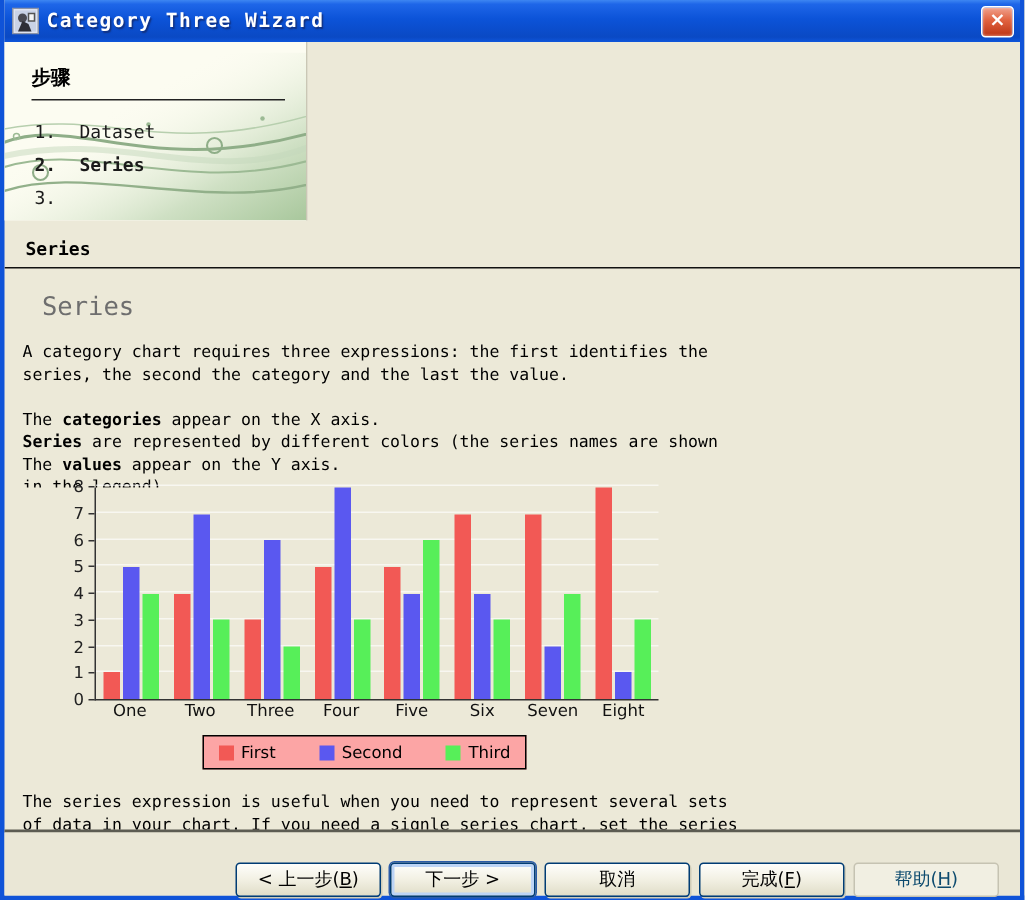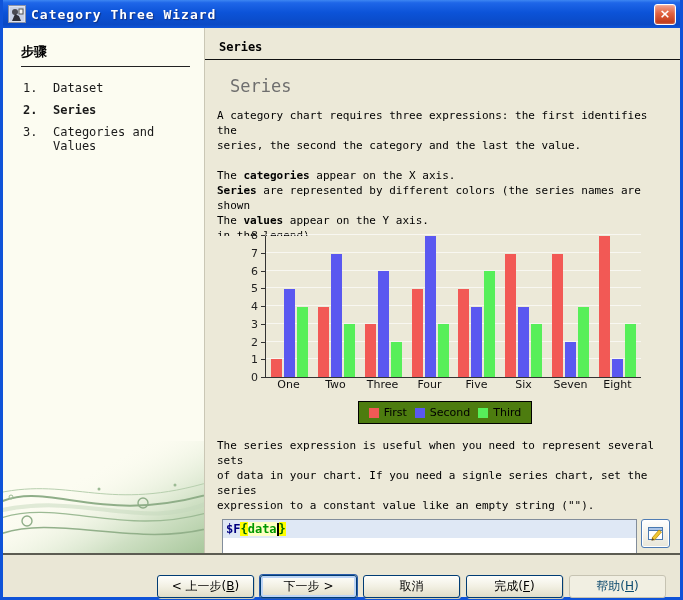--- a/index.html
+++ b/index.html
@@ -14,21 +14,21 @@
     background:linear-gradient(180deg,#3d86f2 0%,#1e66e8 10%,#0c53d8 45%,#0a49c4 88%,#0e55da 100%); }
   .title-icon { width:18px; height:18px; margin:0 5px 0 1px; flex:none; }
   .title-text { flex:1; color:#fff; font:bold 13px "DejaVu Sans Mono", monospace;
     letter-spacing:1px; text-shadow:1px 1px 1px #11307e; white-space:nowrap; }
   .close-btn { width:22px; height:21px; border:1px solid #fff; border-radius:3px;
     background:linear-gradient(180deg,#f0a28e 0%,#e1623f 45%,#c33d1c 90%);
     color:#fff; font:bold 13px "DejaVu Sans", sans-serif; line-height:18px; text-align:center;
     box-shadow:inset 0 0 2px rgba(255,255,255,.6); cursor:pointer; }
 
   
-  .dlg-body { display:flex; height:525px; }
+  .dlg-body { display:flex; height:525px;flex-direction:column; }
   .sidebar { width:202px; flex:none; background:#fcfcf1; border-right:1px solid #cac7b5;
              position:relative; overflow:hidden; }
   .sidebar-inner { padding:15px 14px 0 18px; position:relative; z-index:2; }
   .sidebar-header { font:bold 13px "DejaVu Sans", sans-serif; padding-bottom:5px;
     border-bottom:1px solid #222; margin-bottom:14px; }
   .step { display:flex; font:12px "DejaVu Sans Mono", monospace; margin:0 0 8px 2px; color:#1a1a1a; }
   .step-num { width:30px; flex:none; }
   .step.active { font-weight:bold; }
   .swirl { position:absolute; left:0; bottom:0; width:202px; height:112px; z-index:1; }
 
@@ -51,22 +51,22 @@
   .ytick { position:absolute; right:0; width:4px; height:1px; background:#333; }
   .plot { position:relative; width:376px; height:142px;
           border-left:1px solid #333; border-bottom:1px solid #333; display:flex; }
   .gridline { position:absolute; left:0; right:0; height:1px; background:rgba(255,255,255,.65); }
   .group { flex:1; display:flex; align-items:flex-end; justify-content:center; gap:2px;
            position:relative; z-index:2; }
   .bar { width:11px; }
   .x-labels { display:flex; width:376px; margin-left:20px; margin-top:0; }
   .x-labels span { flex:1; text-align:center; font:11px "DejaVu Sans", sans-serif; color:#111; }
   .legend-row { display:flex; justify-content:center; margin-top:10px; }
-  .legend-box { display:inline-flex; gap:8px; border:1px solid #000;
-                padding:4px 10px; background:#4d7c0f; }
+  .legend-box { display:inline-flex; gap:29px; border:1px solid #000;
+                padding:4px 10px; background:#fca5a5; }
   .legend-item { display:flex; align-items:center; font:11px "DejaVu Sans", sans-serif; }
   .swatch { width:10px; height:10px; margin-right:5px; display:inline-block; }
 
   
   .para3 { margin-top:14px; }
   .expr-row { display:flex; align-items:flex-start; gap:4px; margin:6px 0 0 5px; }
   .expr-box { width:415px; height:36px; border:1px solid #828d9b; background:#fff; cursor:text; }
   .expr-line1 { height:18px; background:#dfe8f5; display:flex; align-items:center;
     padding:0 3px; font:bold 12px "DejaVu Sans Mono", monospace; }
   .tk-prefix { color:#000080; }
@@ -116,21 +116,20 @@
             <div class="step">
               <span class="step-num">1.</span>
               <span class="step-label">Dataset</span>
             </div>
             <div class="step active">
               <span class="step-num">2.</span>
               <span class="step-label">Series</span>
             </div>
             <div class="step">
               <span class="step-num">3.</span>
-              <span class="step-label">Categories and Values</span>
             </div>
           </div>
       </div>
       <svg class="swirl" viewBox="0 0 202 112" preserveAspectRatio="none">
         <defs>
           <linearGradient id="sg" x1="0" y1="0" x2="1" y2="1">
             <stop offset="35%" stop-color="#fcfcf1" stop-opacity="0"></stop>
             <stop offset="75%" stop-color="#cfe0c4"></stop>
             <stop offset="100%" stop-color="#a8c79c"></stop>
           </linearGradient>

